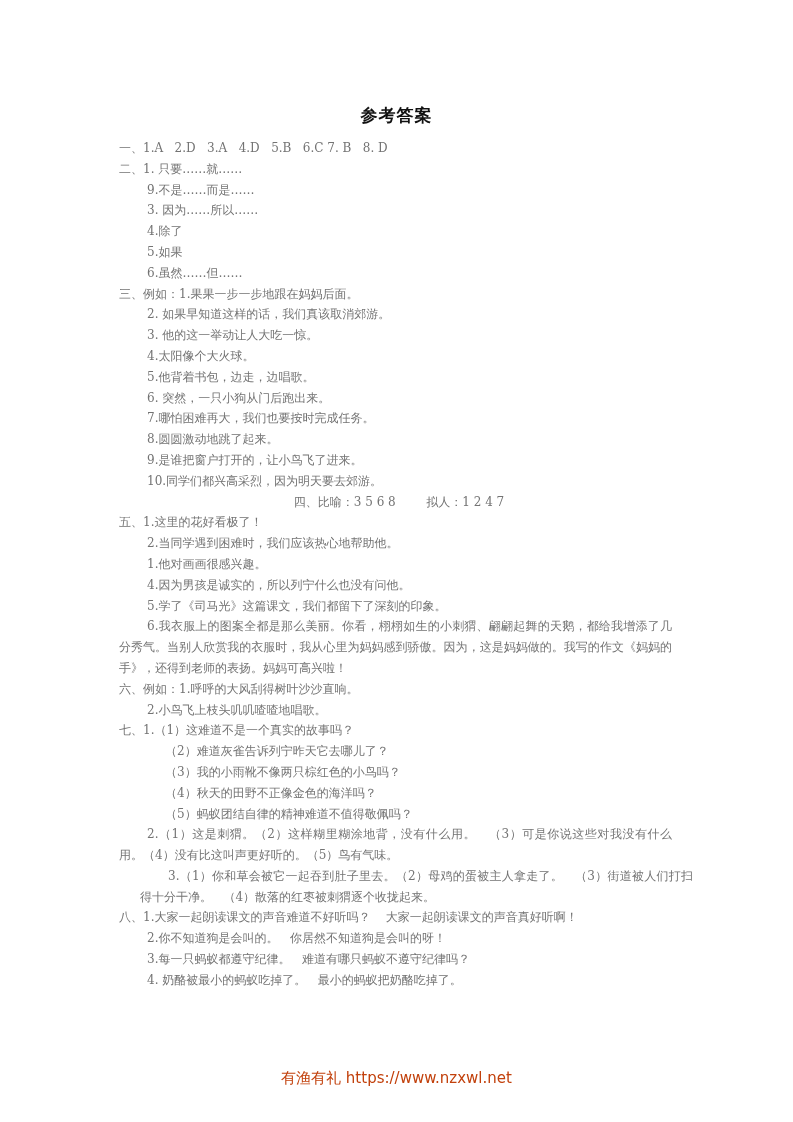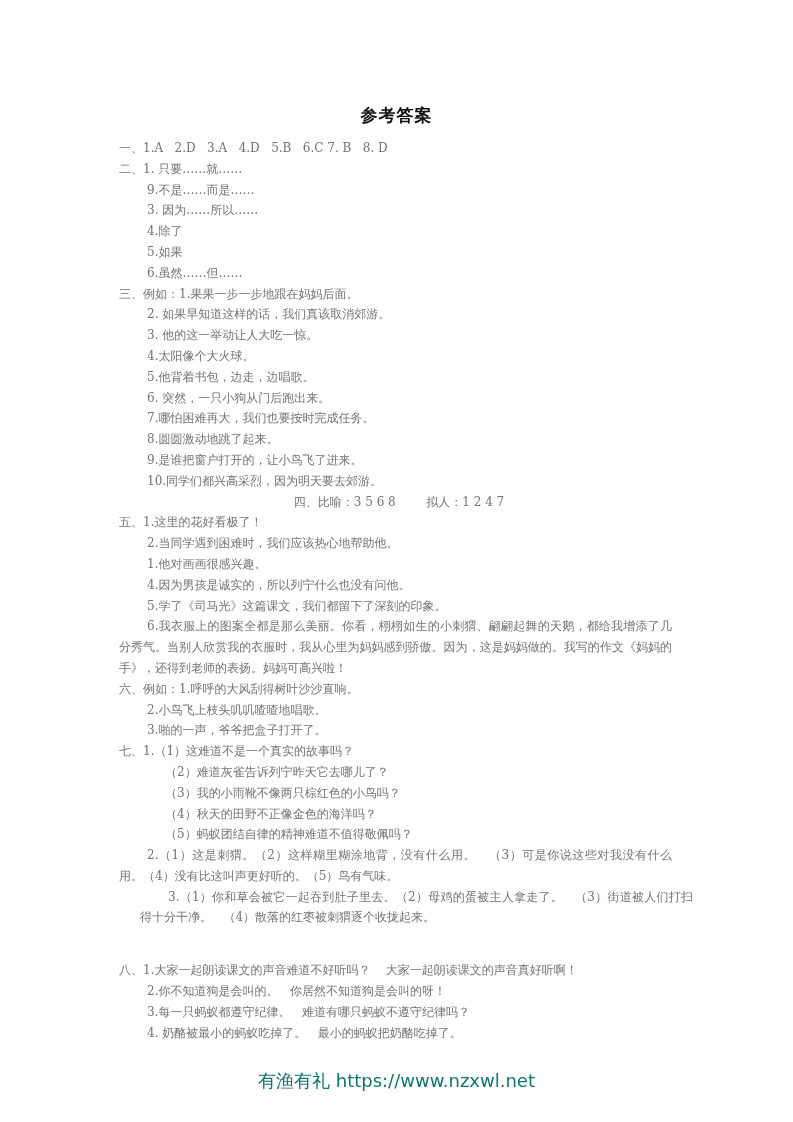--- a/index.html
+++ b/index.html
@@ -15,21 +15,21 @@
     .content { position: absolute; top: 138px; left: 119px; width: 560px; }
     .line {
       font-size: 12px; line-height: 20.8px; height: 20.8px; white-space: nowrap; color: #737373;
     }
     .i0 { padding-left: 0; }
     .i1 { padding-left: 28px; }
     .i2 { padding-left: 46px; }
     .para { text-indent: 28px; white-space: normal; height: auto; width: 553px; text-align: justify; }
     .footer {
       position: absolute; top: 1069px; left: 0; width: 793px; text-align: center;
-      font-family: "DejaVu Sans", sans-serif; font-size: 18px; color: #0f766e;
+      font-family: "DejaVu Sans", sans-serif; font-size: 15px; color: #c2410c;
     }
   </style>
 </head>
 <body>
 
 <div class="page">
   <div class="title">参考答案</div>
 
   <div class="content">
 
@@ -57,30 +57,29 @@
 
     <div class="line i0">五、1.这里的花好看极了！</div>
     <div class="line i1">2.当同学遇到困难时，我们应该热心地帮助他。</div>
     <div class="line i1">1.他对画画很感兴趣。</div>
     <div class="line i1">4.因为男孩是诚实的，所以列宁什么也没有问他。</div>
     <div class="line i1">5.学了《司马光》这篇课文，我们都留下了深刻的印象。</div>
     <div class="line para">6.我衣服上的图案全都是那么美丽。你看，栩栩如生的小刺猬、翩翩起舞的天鹅，都给我增添了几分秀气。当别人欣赏我的衣服时，我从心里为妈妈感到骄傲。因为，这是妈妈做的。我写的作文《妈妈的手》，还得到老师的表扬。妈妈可高兴啦！</div>
 
     <div class="line i0">六、例如：1.呼呼的大风刮得树叶沙沙直响。</div>
     <div class="line i1">2.小鸟飞上枝头叽叽喳喳地唱歌。</div>
-    <div class="line i1">3.啪的一声，爷爷把盒子打开了。</div>
 
     <div class="line i0">七、1.（1）这难道不是一个真实的故事吗？</div>
     <div class="line i2">（2）难道灰雀告诉列宁昨天它去哪儿了？</div>
     <div class="line i2">（3）我的小雨靴不像两只棕红色的小鸟吗？</div>
     <div class="line i2">（4）秋天的田野不正像金色的海洋吗？</div>
     <div class="line i2">（5）蚂蚁团结自律的精神难道不值得敬佩吗？</div>
     <div class="line para" style="white-space:pre-wrap;">2.（1）这是刺猬。（2）这样糊里糊涂地背，没有什么用。   （3）可是你说这些对我没有什么用。（4）没有比这叫声更好听的。（5）鸟有气味。</div>
     <div class="line para" style="white-space:pre-wrap;margin-left:21px;">3.（1）你和草会被它一起吞到肚子里去。（2）母鸡的蛋被主人拿走了。   （3）街道被人们打扫得十分干净。   （4）散落的红枣被刺猬逐个收拢起来。</div>
 
-    <div class="line i0" style="white-space:pre;margin-top:32px;">八、1.大家一起朗读课文的声音难道不好听吗？    大家一起朗读课文的声音真好听啊！</div>
+    <div class="line i0" style="white-space:pre;">八、1.大家一起朗读课文的声音难道不好听吗？    大家一起朗读课文的声音真好听啊！</div>
     <div class="line i1" style="white-space:pre;">2.你不知道狗是会叫的。   你居然不知道狗是会叫的呀！</div>
     <div class="line i1" style="white-space:pre;">3.每一只蚂蚁都遵守纪律。   难道有哪只蚂蚁不遵守纪律吗？</div>
     <div class="line i1" style="white-space:pre;">4. 奶酪被最小的蚂蚁吃掉了。   最小的蚂蚁把奶酪吃掉了。</div>
   </div>
 
   <div class="footer">有渔有礼 https://www.nzxwl.net</div>
 </div>
 
 </body></html>

